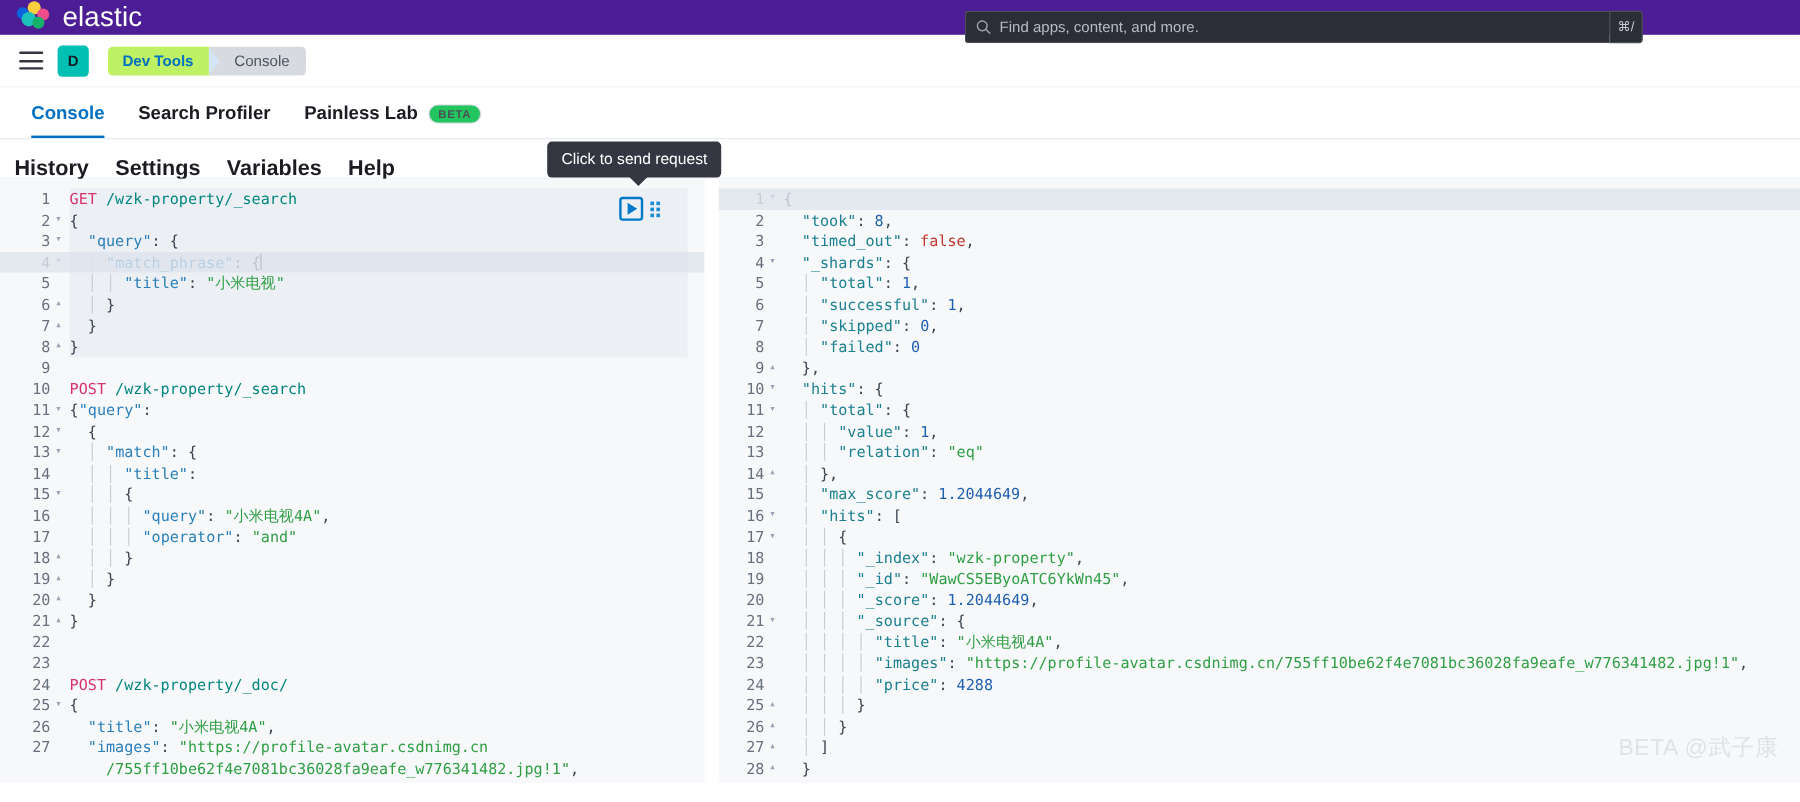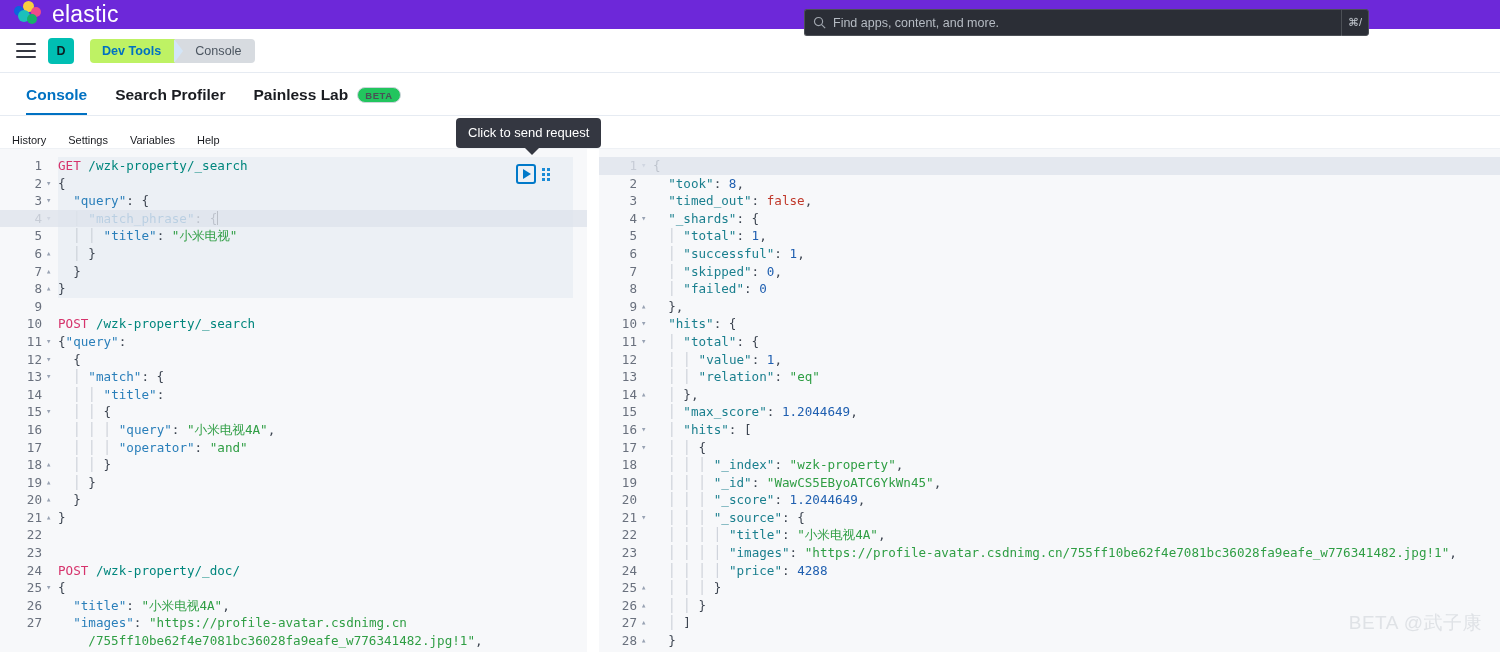--- a/index.html
+++ b/index.html
@@ -7,21 +7,21 @@
     width: 1500px; height: 668px;
     overflow: hidden;
     background: #ffffff;
     font-family: "Liberation Sans", sans-serif;
     -webkit-font-smoothing: antialiased;
   }
 
   
   .topbar {
     height: 29px;
-    background: #6d28d9;
+    background: #4c1d95;
     display: flex;
     align-items: center;
     padding: 0 12px 0 14px;
     position: relative;
   }
   .brand { display: flex; align-items: center; gap: 10px; }
   .elastic-logo { width: 28px; height: 28px; position: relative; }
   .elastic-logo i {
     position: absolute; border-radius: 50%; display: block;
   }
@@ -111,21 +111,21 @@
   }
 
   
   .submenu {
     height: 33px; background: #fff;
     display: flex; align-items: center; gap: 22px;
     padding-left: 12px;
     border-bottom: 1px solid #eef1f5;
   }
   .submenu-item {
-    font-size: 11px; font-weight: 400; color: #1a1c21; cursor: pointer; margin-top: 16px;
+    font-size: 18px; font-weight: 700; color: #1a1c21; cursor: pointer; margin-top: 16px;
   }
 
   
   .console {
     position: relative;
     height: 503px;
     display: flex;
     background: #f7f8fa;
   }
   .pane {

